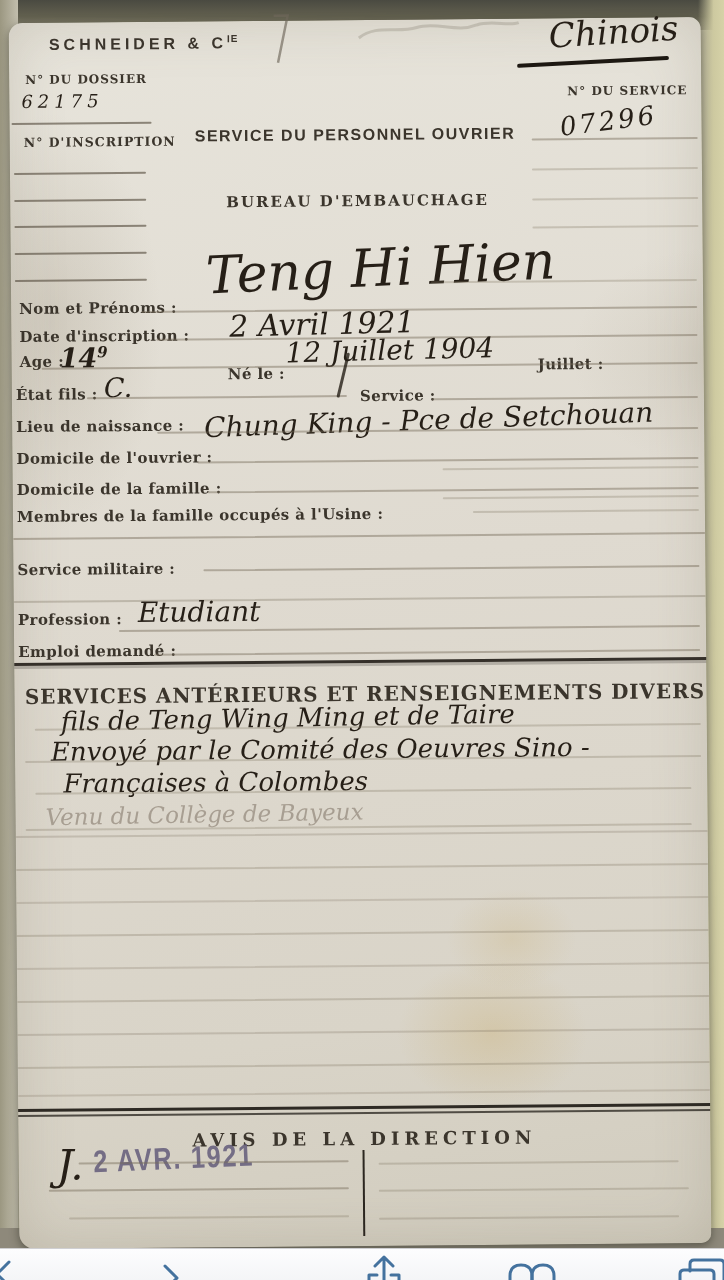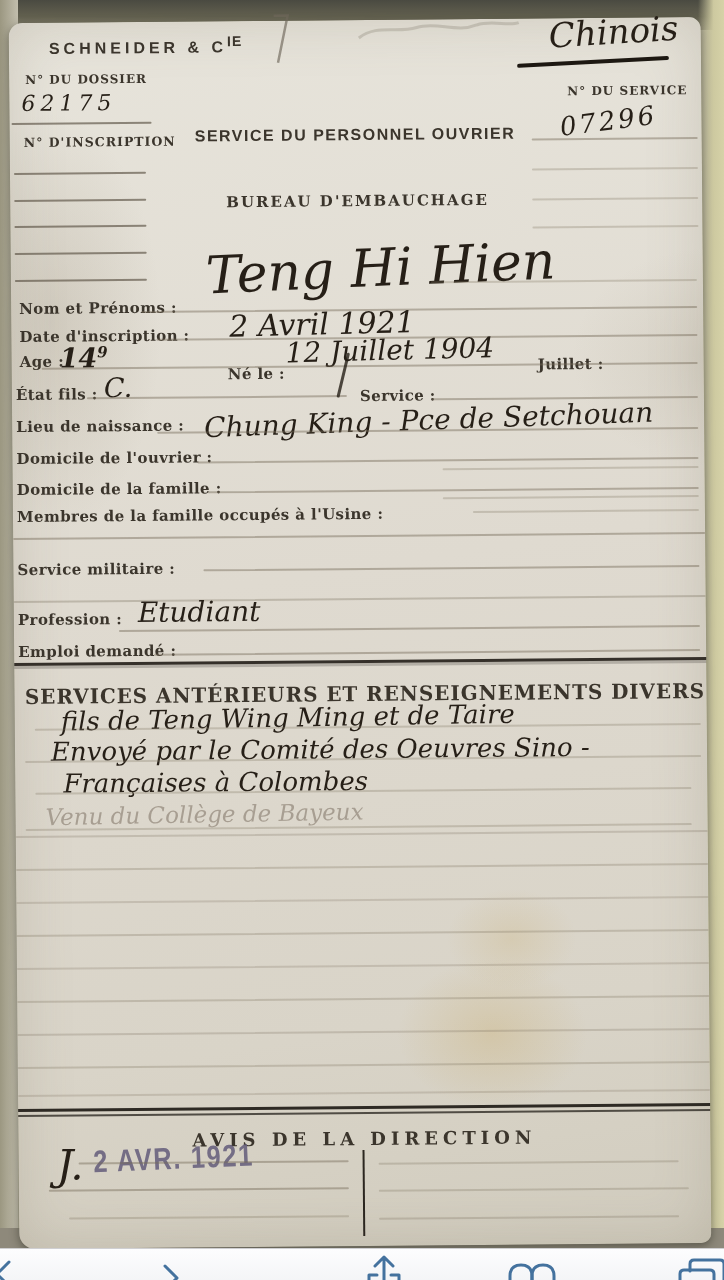--- a/index.html
+++ b/index.html
@@ -78,28 +78,28 @@
   <div class="card">
 
     <svg class="scribble" style="left:262px;top:-10px;" width="22" height="56">
       <path d="M3,5 H17 L7,52" stroke="#6f675a" stroke-width="2.5" fill="none" opacity="0.65"></path>
     </svg>
     <svg class="scribble" style="left:346px;top:-6px;" width="170" height="32">
       <path d="M4,24 C22,10 42,20 62,14 C82,8 102,20 122,12 C138,7 154,14 164,10" stroke="#8f897c" stroke-width="3" fill="none" opacity="0.35"></path>
     </svg>
 
     <div class="pr sans" style="left:40px;top:12px;font-size:16px;letter-spacing:4px;">
-      <span>SCHNEIDER &amp; C</span><sup style="font-size:14px;letter-spacing:1px;">IE</sup>
+      <span>SCHNEIDER &amp; C</span><sup style="font-size:10px;letter-spacing:1px;">IE</sup>
     </div>
 
     <div class="hw" style="left:540px;top:-6px;font-size:34px;transform:rotate(-3deg);">Chinois</div>
     <div class="chinois-underline"></div>
 
     <div class="pr small-lbl" style="left:16px;top:50px;">N° DU DOSSIER</div>
-    <div class="hw" style="left:12px;top:68px;font-size:22px;letter-spacing:5px;font-style:italic;">62175</div>
+    <div class="hw" style="left:12px;top:68px;font-size:18px;letter-spacing:5px;font-style:italic;">62175</div>
     <div class="rl dk" style="left:2px;top:100px;width:140px;"></div>
 
     <div class="pr small-lbl" style="left:558px;top:66px;">N° DU SERVICE</div>
     <div class="hw" style="left:550px;top:88px;font-size:26px;letter-spacing:3px;transform:rotate(-7deg);">07296</div>
 
     <div class="pr small-lbl" style="left:14px;top:112px;font-size:12.5px;">N° D'INSCRIPTION</div>
     <div class="pr sans" style="left:185px;top:106px;font-size:16px;letter-spacing:1.5px;">SERVICE DU PERSONNEL OUVRIER</div>
     <div class="pr" style="left:216px;top:172px;font-size:15px;letter-spacing:2px;">BUREAU D'EMBAUCHAGE</div>
 
     <div class="rl dk" style="left:4px;top:150px;width:132px;"></div>

